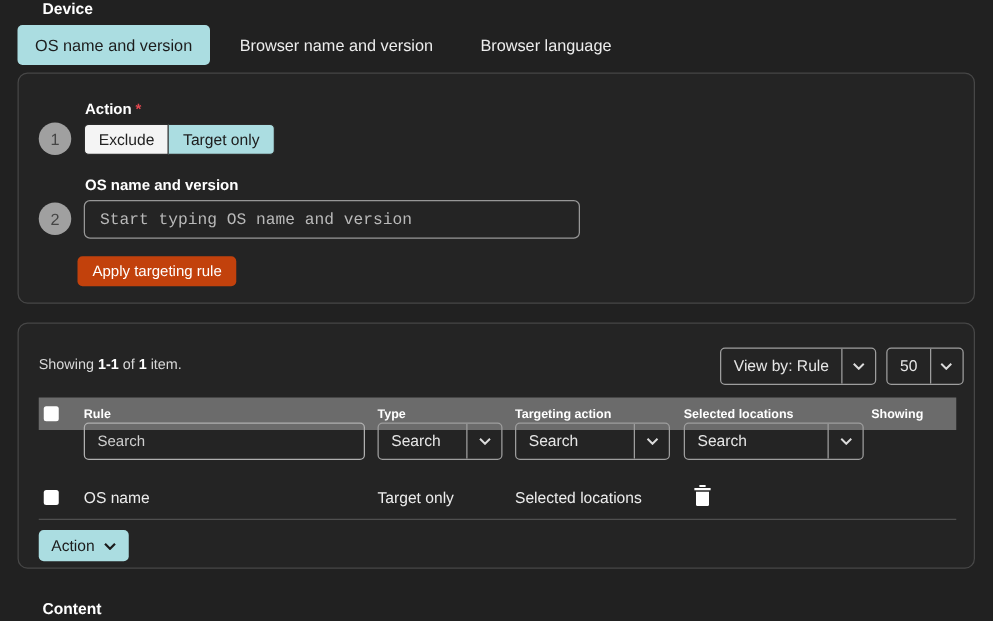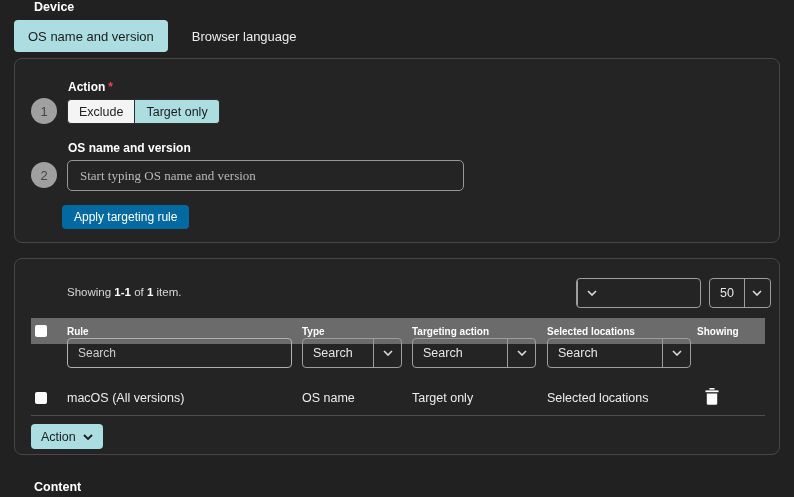--- a/index.html
+++ b/index.html
@@ -57,33 +57,33 @@
     height:25px; display:flex; align-items:center; padding:0 11px;
     font-size:12.5px; cursor:pointer; border:1px solid #2c2c2c;
   }
   .seg-btn.first { border-radius:4px 0 0 4px; background:#f4f4f4; color:#222; }
   .seg-btn.second { border-radius:0 4px 4px 0; background:#abdde1; color:#1c1c1c; border-left:none; }
 
   .text-input {
     position:absolute; left:52px; top:101px; width:397px; height:31px;
     background:transparent; border:1px solid #979797; border-radius:5px;
     color:#ffffff; font-size:13px; padding:0 12px; outline:none;
-    font-family:Liberation Serif, serif;
+    font-family:Liberation Mono, monospace;
   }
   .text-input::placeholder { color:#b9b9b9; opacity:1; }
 
   .green-btn {
     position:absolute; left:47px; top:146px; height:24px;
-    background:#0369a1; color:#fff; border:none; border-radius:4px;
+    background:#c2410c; color:#fff; border:none; border-radius:4px;
     font-size:12px; padding:0 12px; cursor:pointer;
     font-family:"Liberation Sans", sans-serif;
   }
 
   
-  .summary { position:absolute; left:16px; top:27px; font-size:11.5px; color:#d8d8d8;margin-left:36px; }
+  .summary { position:absolute; left:16px; top:27px; font-size:11.5px; color:#d8d8d8; }
   .summary b { color:#fff; }
 
   .dropdown {
     position:absolute; height:30px; display:flex; align-items:stretch;
     border:1px solid #9e9e9e; border-radius:4px; background:transparent;
     cursor:pointer; overflow:hidden;
   }
   .dropdown .dd-label {
     display:flex; align-items:center; padding:0 10px; flex:1;
     font-size:12.5px; color:#e6e6e6; white-space:nowrap;
@@ -134,20 +134,21 @@
   }
   .action-btn .caret-svg polyline { stroke:#1c1c1c; stroke-width:1.8; }
 </style>
 </head>
 <body>
 
 <div class="section-title" id="device-title">Device</div>
 
 <div class="tabs">
   <div class="tab selected">OS name and version</div>
+  <div class="tab">Browser name and version</div>
   <div class="tab">Browser language</div>
 </div>
 
 <div class="panel" id="form-panel">
   <div class="step-circle" id="step1-circle">1</div>
   <div class="field-label" id="action-label">
     <span>Action</span><span class="req">*</span>
   </div>
   <div class="segmented">
     <div class="seg-btn first">Exclude</div>
@@ -160,20 +161,21 @@
 
   <button class="green-btn">Apply targeting rule</button>
 </div>
 
 <div class="panel" id="table-panel">
   <div class="summary">
     <span>Showing </span><b>1-1</b><span> of </span><b>1</b><span> item.</span>
   </div>
 
   <div class="dropdown" id="viewby-dropdown">
+    <div class="dd-label">View by: Rule</div>
     <div class="dd-caret">
       <svg class="caret-svg" viewBox="0 0 10 6">
           <polyline points="1,1 5,5 9,1"></polyline>
         </svg>
     </div>
   </div>
   <div class="dropdown" id="pagesize-dropdown">
     <div class="dd-label">50</div>
     <div class="dd-caret">
       <svg class="caret-svg" viewBox="0 0 10 6">
@@ -226,21 +228,20 @@
         </div>
       </div>
     </div>
     <div></div>
   </div>
 
   <div class="tgrid" id="data-row">
     <div>
         <div class="checkbox"></div>
       </div>
-    <div>macOS (All versions)</div>
     <div>OS name</div>
     <div>Target only</div>
     <div>Selected locations</div>
     <div>
       <button class="trash-btn">
         <svg class="trash-svg" viewBox="0 0 14 17">
           <rect x="4.5" y="0" width="5" height="1.6"></rect>
           <rect x="0.5" y="2.4" width="13" height="1.8"></rect>
           <path d="M1.8 5.4h10.4v10.2a1.2 1.2 0 0 1-1.2 1.2H3a1.2 1.2 0 0 1-1.2-1.2z"></path>
         </svg>

